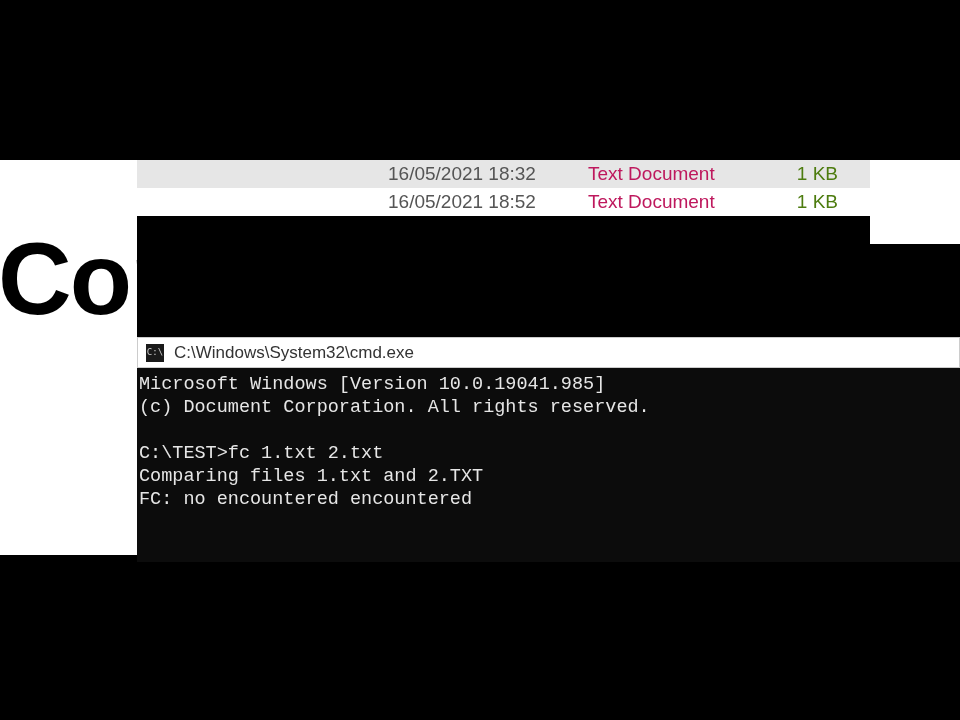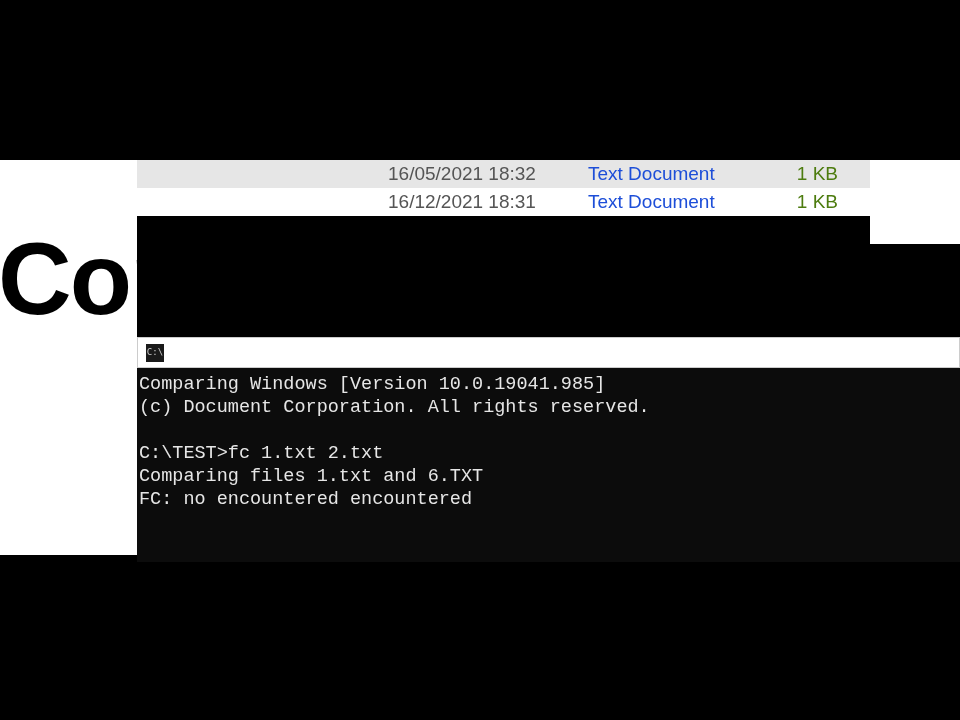--- a/index.html
+++ b/index.html
@@ -34,21 +34,21 @@
       height: 24px;
       margin-right: 10px;
       display: inline-flex;
       align-items: center;
       justify-content: center;
       flex-shrink: 0;
     }
     .file-icon svg { display: block; }
     .col-name { width: 340px; }
     .col-date { width: 200px; color: #555; }
-    .col-type { width: 190px; color: #1d4ed8; }
+    .col-type { width: 190px; color: #be185d; }
     .col-size { width: 60px; text-align: right; color: #4d7c0f; }
     .overlay-title {
       position: absolute;
       top: 228px;
       left: -2px;
       width: 964px;
       font-size: 102px;
       font-weight: 700;
       color: #000;
       letter-spacing: -2px;
@@ -144,33 +144,34 @@
   <div class="file-row">
     <span class="file-icon">
       <svg width="18" height="22" viewBox="0 0 18 22">
           <rect x="0.5" y="0.5" width="17" height="21" fill="#fff" stroke="#888"></rect>
           <line x1="4" y1="6" x2="14" y2="6" stroke="#999"></line>
           <line x1="4" y1="10" x2="14" y2="10" stroke="#999"></line>
           <line x1="4" y1="14" x2="14" y2="14" stroke="#999"></line>
         </svg>
     </span>
     <span class="col-name">2</span>
-    <span class="col-date">16/12/2021 18:31</span>
+    <span class="col-date">16/05/2021 18:52</span>
     <span class="col-type">Text Document</span>
     <span class="col-size">1 KB</span>
   </div>
 </div>
 
 <div class="cmd-window">
   <div class="cmd-titlebar">
     <span class="cmd-icon">
         <span class="cmd-icon-inner">C:\</span>
       </span>
+    <span class="cmd-title-text">C:\Windows\System32\cmd.exe</span>
   </div>
-  <div class="cmd-body"><span>Comparing Windows [Version 10.0.19041.985]</span>
+  <div class="cmd-body"><span>Microsoft Windows [Version 10.0.19041.985]</span>
 <span>(c) Document Corporation. All rights reserved.</span>
 <span></span>
 <span>C:\TEST&gt;fc 1.txt 2.txt</span>
-<span>Comparing files 1.txt and 6.TXT</span>
+<span>Comparing files 1.txt and 2.TXT</span>
 <span>FC: no encountered encountered</span></div>
 </div>
 
 <div class="overlay-title">Compare Two Files</div>
 
 </body></html>

